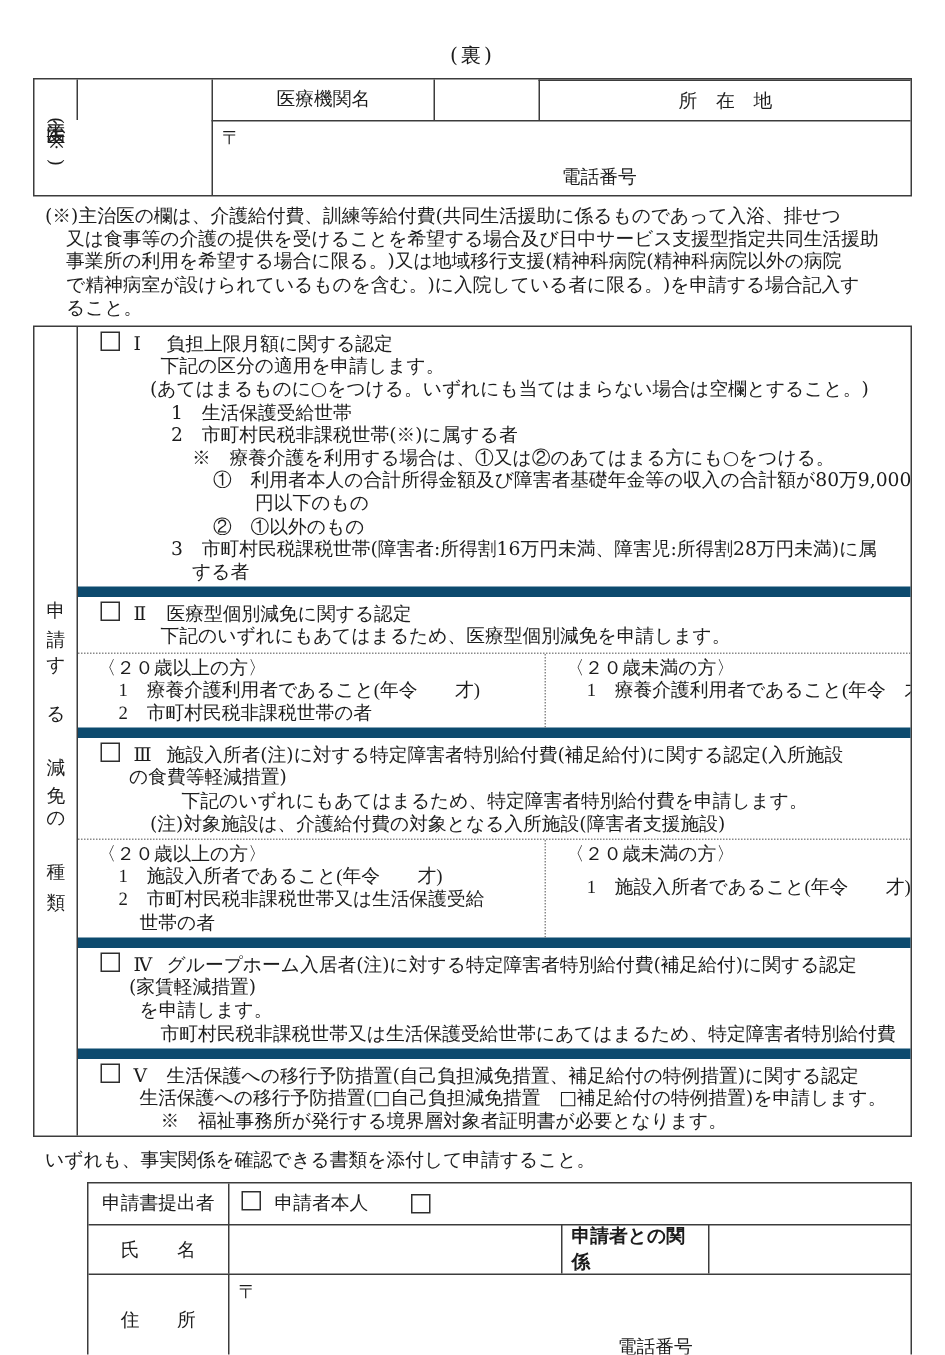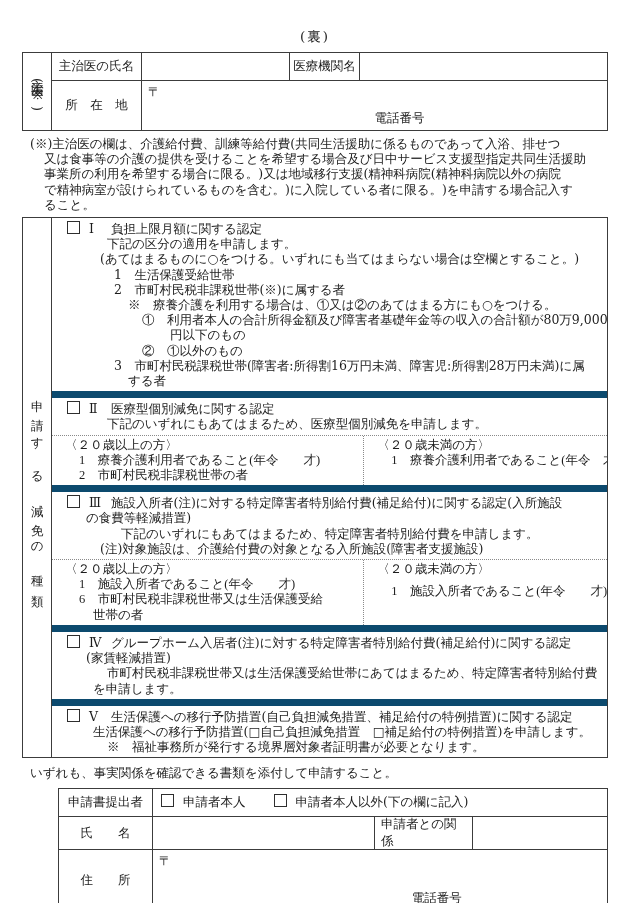--- a/index.html
+++ b/index.html
@@ -54,34 +54,33 @@
   .foot-note{margin:7px 0 8px 8px;line-height:15px;white-space:nowrap;}
 
   
   .sub{display:grid;grid-template-columns:93px 222px 98px 1fr;grid-template-rows:27px 33px:62px;grid-template-rows:27px 33px 62px;margin-left:36px;}
   .sub .cell{display:flex;align-items:center;overflow:hidden;}
   .sub .span3{grid-column:2/5;}
   .opt-row{padding-left:8px;gap:28px;}
   .opt{display:flex;align-items:flex-start;}
   .sub-addr{grid-column:2/5;position:relative;padding:3px 6px;align-items:flex-start !important;}
   .sub-phone{position:absolute;left:57%;bottom:4px;}
-  .pad6{padding:10px 6px;}
+  .pad6{padding:10px 6px;font-weight:bold;}
 </style>
 </head>
 <body>
 
 <div class="sheet">
 
   <div class="side-label">(裏)</div>
 
   <div class="doc bdr">
     <div class="cell vlabel">
       <span>主治医(※)</span>
     </div>
-    <div class="cell lab-c bl">主治医の氏名</div>
     <div class="cell bl"></div>
     <div class="cell lab-c bl">医療機関名</div>
     <div class="cell bl"></div>
     <div class="cell lab-c bl bt">所　在　地</div>
     <div class="cell addr-area bl bt">
       <span>〒</span>
       <span class="phone">電話番号</span>
     </div>
   </div>
 
@@ -140,36 +139,36 @@
         </div>
         <div class="ln p34">の食費等軽減措置)</div>
         <div class="ln p69">下記のいずれにもあてはまるため、特定障害者特別給付費を申請します。</div>
         <div class="ln p48">(注)対象施設は、介護給付費の対象となる入所施設(障害者支援施設)</div>
       </div>
 
       <div class="cols bb-solid">
         <div class="col-l">
           <div class="ln">〈２０歳以上の方〉</div>
           <div class="ln ci">1　施設入所者であること(年令　　才)</div>
-          <div class="ln ci">6　市町村民税非課税世帯又は生活保護受給</div>
+          <div class="ln ci">2　市町村民税非課税世帯又は生活保護受給</div>
           <div class="ln cc">世帯の者</div>
         </div>
         <div class="col-r">
           <div class="ln">〈２０歳未満の方〉</div>
           <div class="ln ci mt6">1　施設入所者であること(年令　　才)</div>
         </div>
       </div>
 
       <div class="sec bb-solid">
         <div class="ln p15">
           <span class="cbx"></span><span class="rn">Ⅳ</span><span>グループホーム入居者(注)に対する特定障害者特別給付費(補足給付)に関する認定</span>
         </div>
         <div class="ln p34">(家賃軽減措置)</div>
+        <div class="ln p41">を申請します。</div>
         <div class="ln p55">市町村民税非課税世帯又は生活保護受給世帯にあてはまるため、特定障害者特別給付費</div>
-        <div class="ln p41">を申請します。</div>
       </div>
 
       <div class="sec">
         <div class="ln p15">
           <span class="cbx"></span><span class="rn">Ⅴ</span><span>生活保護への移行予防措置(自己負担減免措置、補足給付の特例措置)に関する認定</span>
         </div>
         <div class="ln p41">生活保護への移行予防措置(□自己負担減免措置　□補足給付の特例措置)を申請します。</div>
         <div class="ln p55">※　福祉事務所が発行する境界層対象者証明書が必要となります。</div>
       </div>
 
@@ -180,21 +179,20 @@
 
   <div class="sub bdr">
     <div class="cell lab-c">申請書提出者</div>
     <div class="cell span3 opt-row bl">
       <span class="opt">
         <span class="cbx"></span>
           <span>申請者本人</span>
       </span>
       <span class="opt">
         <span class="cbx"></span>
-          <span>申請者本人以外(下の欄に記入)</span>
       </span>
     </div>
     <div class="cell lab-c bt">氏　　名</div>
     <div class="cell bl bt"></div>
     <div class="cell lab-c pad6 bl bt">申請者との関係</div>
     <div class="cell bl bt"></div>
     <div class="cell lab-c bt">住　　所</div>
     <div class="cell sub-addr bl bt">
       <span>〒</span>
       <span class="sub-phone">電話番号</span>

